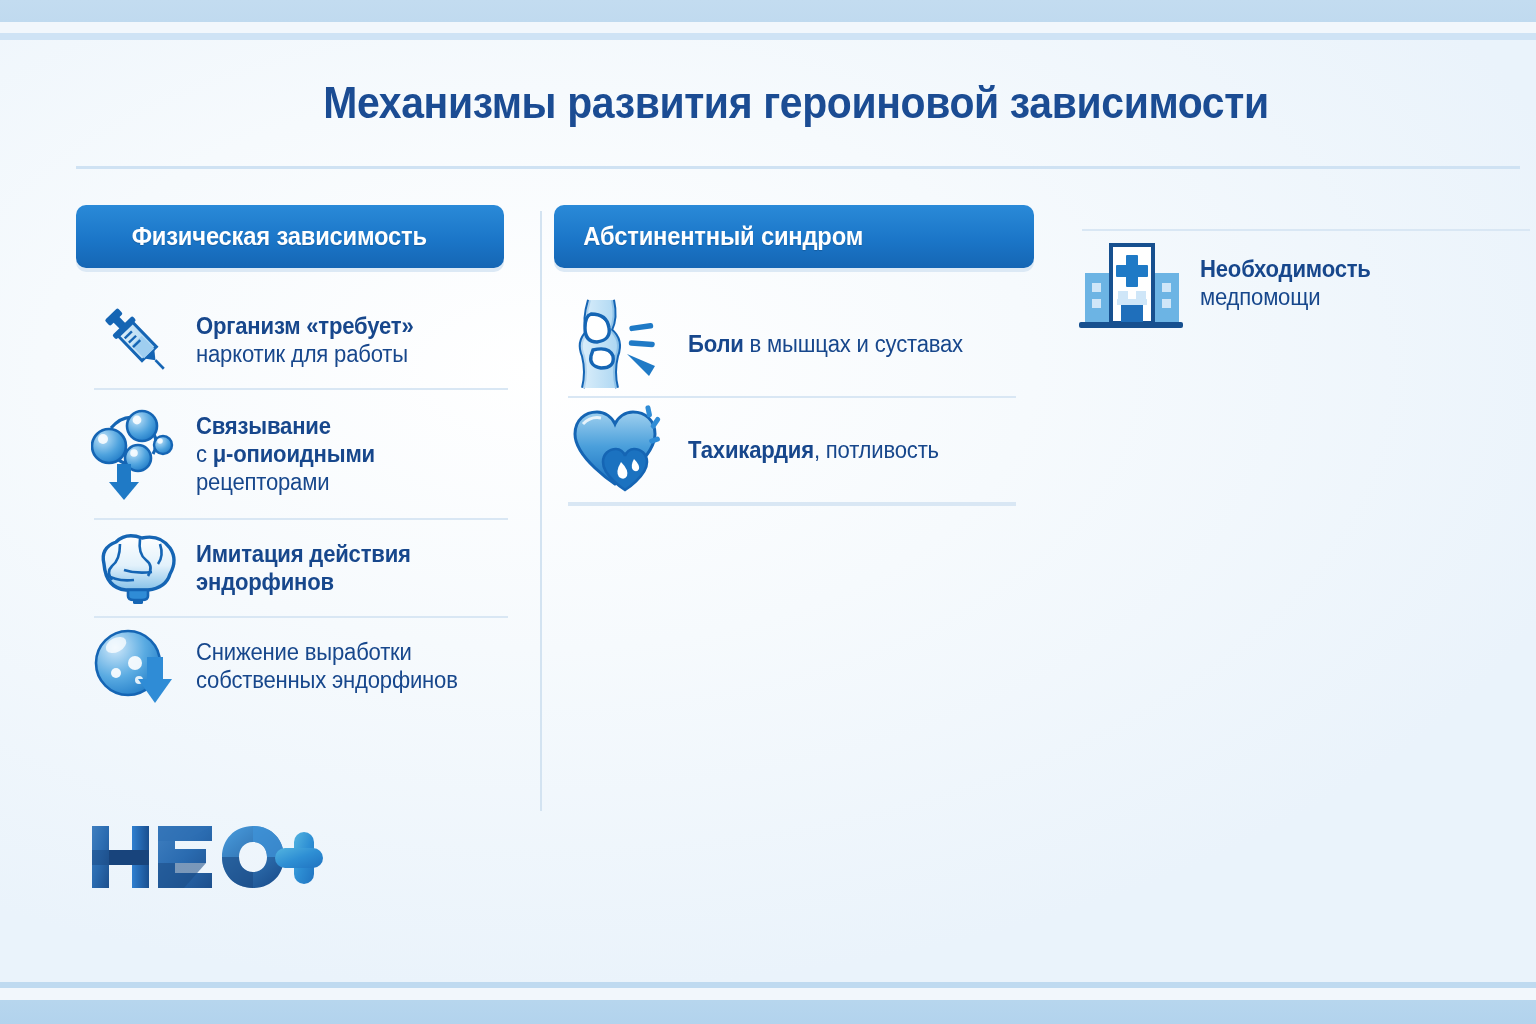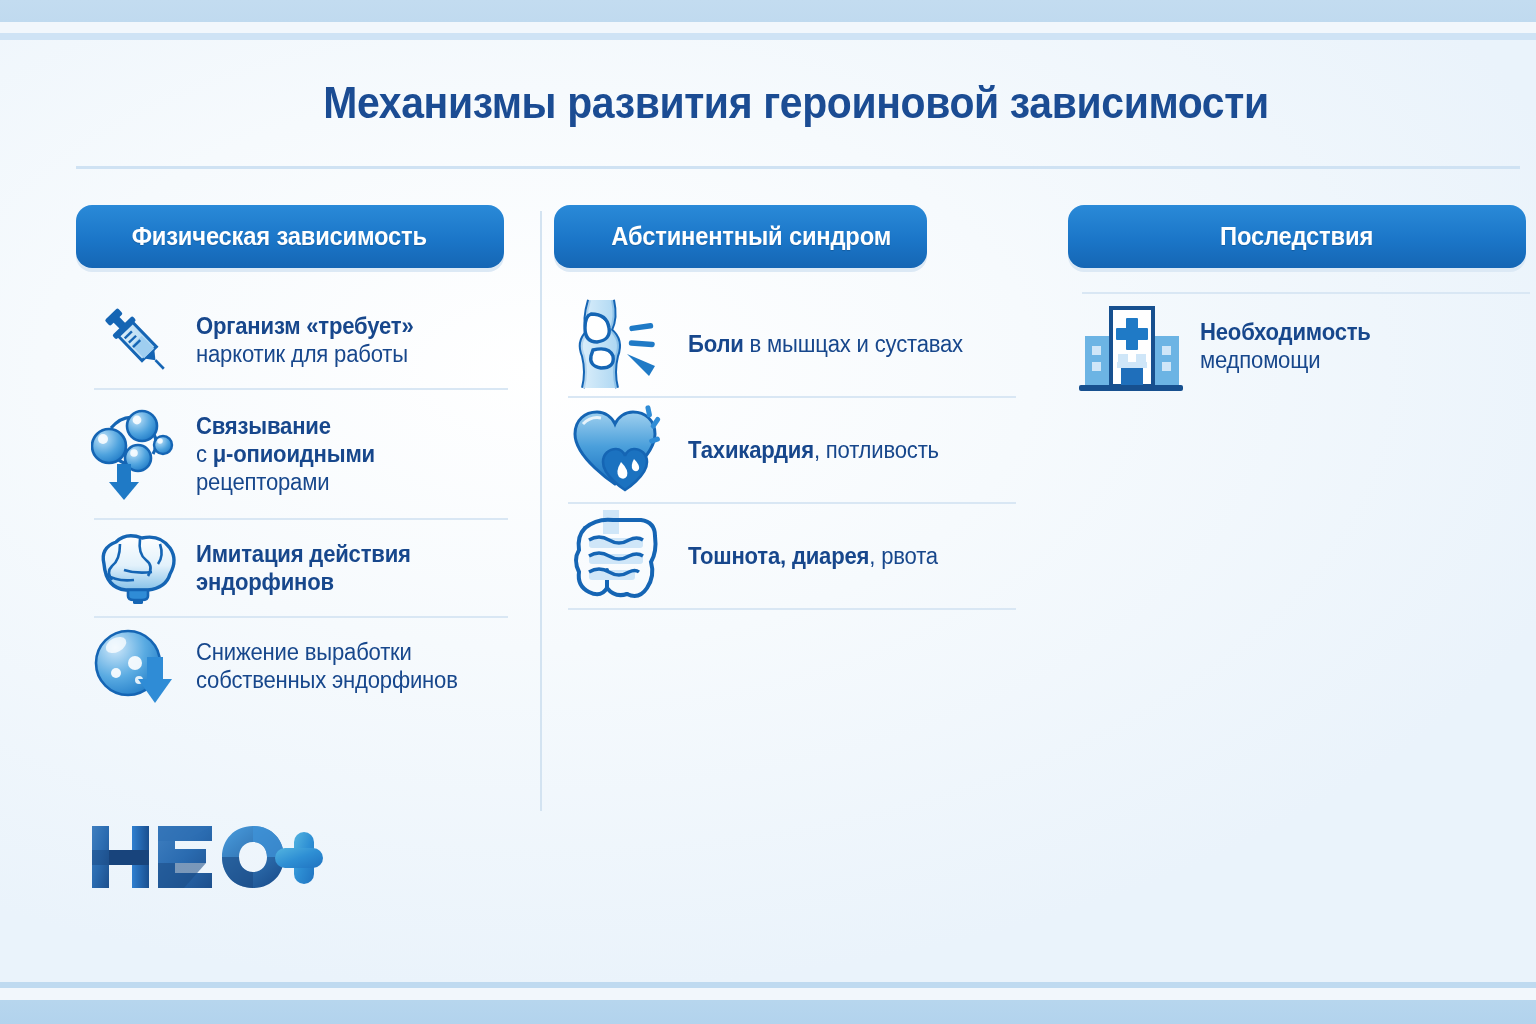--- a/index.html
+++ b/index.html
@@ -98,28 +98,28 @@
     position: absolute;
     left: 12px; top: 6px;
     width: 2px; height: 600px;
     background: #d3e3f1;
   }
 
   
   .pill {
     position: relative;
     height: 63px;
-    border-radius: 16px;
+    border-radius: 10px;
     background: linear-gradient(180deg, #2a8ad8 0%, #1b76c8 55%, #1566b4 100%);
     box-shadow: 0 4px 0 0 #dce9f5;
     display: flex;
     align-items: center;
   }
   .pill-1 { width: 428px; padding-left: 48px; }
-  .pill-2 { width: 373px; padding-left: 50px; }
+  .pill-2 { width: 480px; padding-left: 22px; }
   .pill-3 { width: 458px; justify-content: center; }
 
   .pill-label {
     color: #ffffff;
     font-size: 25px;
     font-weight: bold;
     letter-spacing: -0.2px;
     white-space: nowrap;
     transform: scaleX(0.95);
     text-shadow: 0 1px 1px rgba(0,0,0,0.18);
@@ -387,53 +387,31 @@
                 <rect x="92" y="32" width="5" height="11" rx="2.4" transform="rotate(72 92 32)"></rect>
               </g>
             </svg>
           </div>
           <div class="label">
             <b>Тахикардия</b><span>, потливость</span>
           </div>
         </div>
         <div class="row-sep"></div>
 
-        <div class="item">
-          <div class="icon-wrap">
-            <svg width="104" height="96" viewBox="0 0 104 96">
-              <rect x="36" y="2" width="16" height="24" fill="#cfe6f8"></rect>
-              <path d="M18 20 Q10 28 12 42 Q6 52 12 64 Q10 78 22 84 Q34 90 40 80 L40 62" fill="none" stroke="#1565b4" stroke-width="4" stroke-linecap="round"></path>
-              <path d="M18 20 Q30 10 46 12 L74 12 Q88 14 88 28 Q90 44 84 54 Q88 68 80 80 Q72 92 60 86" fill="none" stroke="#1565b4" stroke-width="4" stroke-linecap="round"></path>
-              <rect x="22" y="30" width="54" height="10" rx="3" fill="#cfe6f8"></rect>
-              <rect x="22" y="46" width="54" height="10" rx="3" fill="#cfe6f8"></rect>
-              <rect x="22" y="62" width="46" height="10" rx="3" fill="#cfe6f8"></rect>
-              <path d="M22 32 Q32 26 42 32 Q52 38 62 32 Q70 28 76 32" fill="none" stroke="#1565b4" stroke-width="3.4"></path>
-              <path d="M22 48 Q32 42 42 48 Q52 54 62 48 Q70 44 76 48" fill="none" stroke="#1565b4" stroke-width="3.4"></path>
-              <path d="M22 64 Q32 58 42 64 Q52 70 62 64 Q68 61 72 64" fill="none" stroke="#1565b4" stroke-width="3.4"></path>
-              <path d="M40 80 Q48 90 60 86" fill="none" stroke="#1565b4" stroke-width="4" stroke-linecap="round"></path>
-            </svg>
-          </div>
-          <div class="label">
-            <b>Тошнота, диарея</b><span>, рвота</span>
-          </div>
-        </div>
         <div class="row-sep"></div>
 
 
       </div>
     </div>
 
     <div class="col col-4">
       <div class="vdivider" style="opacity:0"></div>
     </div>
 
     <div class="col col-5 c5">
-      <div class="pill pill-3">
-        <span class="pill-label">Последствия</span>
-      </div>
 
       <div class="items">
 
         <div class="row-sep"></div>
 
         <div class="item">
           <div class="icon-wrap">
             <svg width="108" height="96" viewBox="0 0 108 96">
               <rect x="8" y="38" width="28" height="50" fill="#6cb4e4"></rect>
               <rect x="74" y="38" width="28" height="50" fill="#6cb4e4"></rect>

